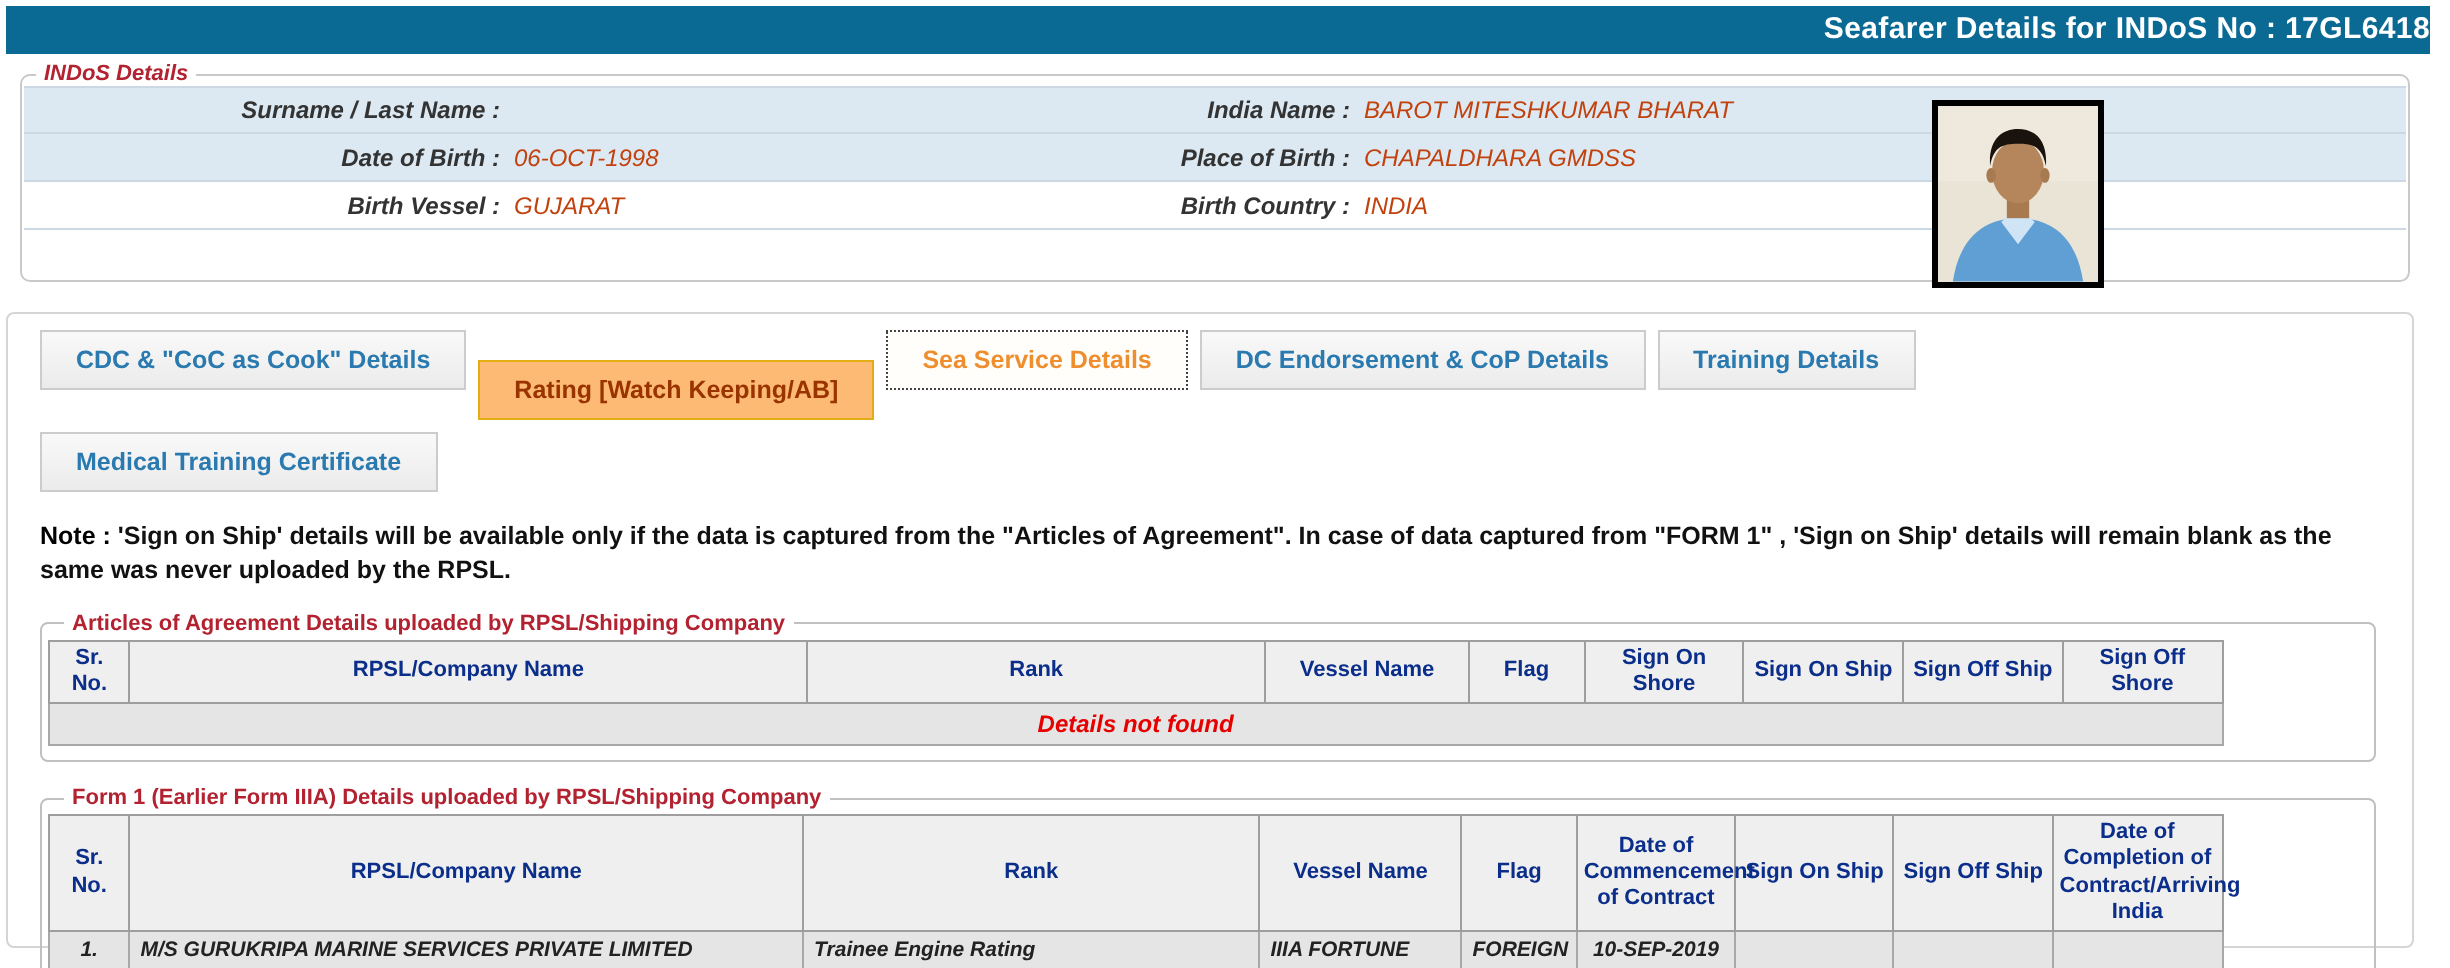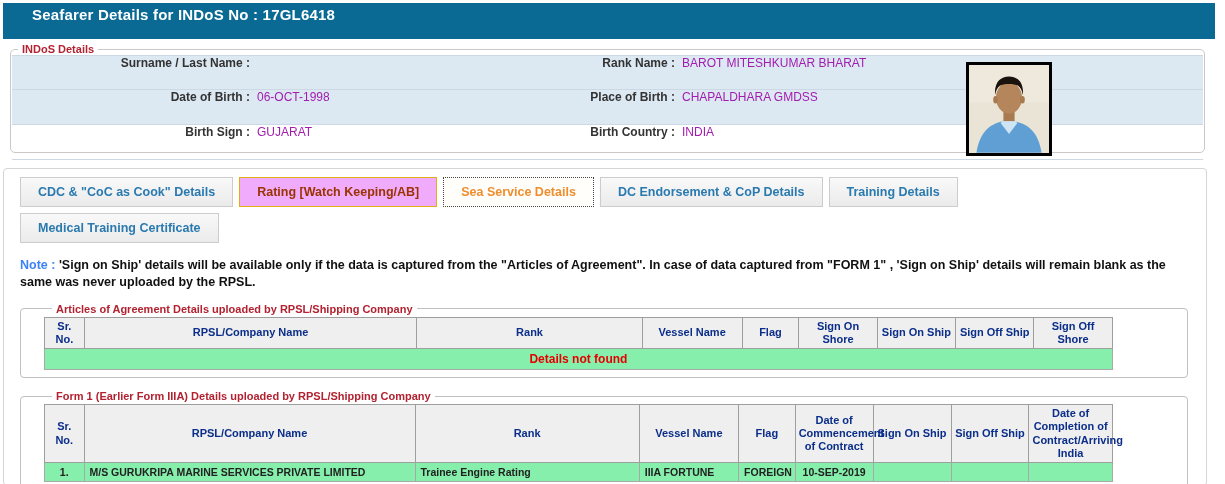--- a/index.html
+++ b/index.html
@@ -6,53 +6,53 @@
   html,body { background:#ffffff; }
   body {
     width: 1225px; height: 484px;
     font-family: "Liberation Sans", "DejaVu Sans", sans-serif;
     color: #333; overflow: hidden; position: relative;
   }
 
   
   .title-bar {
     margin: 3px 10px 0 3px;
-    height: 36px;
+    height: 24px;
     background: #0a6a94;
     color: #ffffff;
     font-size: 15px; font-weight: bold;
-    text-align: left; line-height: 24px;
+    text-align: right; line-height: 24px;
     letter-spacing: .2px;
-    padding-left: 29px;
   }
 
   
   fieldset {
     border: 1px solid #c9c9c9;
     border-radius: 5px;
   }
   legend {
     font-size: 11px; font-weight: bold; color: #b22230;
     padding: 0 4px; margin-left: 6px;
   }
   .indos-fieldset {
     margin: 4px 20px 0 10px;
     padding: 0 1px 7px 1px;
     position: relative;
     height: 110px;
+    font-style: italic;
   }
   .info-row {
-    display: flex; 
-    height: 35px; font-size: 12px;
+    display: flex; align-items: center;
+    height: 24px; font-size: 12px;
     border-bottom: 1px solid #ccd9e4;
   }
   .info-row:first-of-type { border-top: 1px solid #ccd9e4; }
   .info-row.stripe { background: #dce9f3; }
   .info-label { font-weight: bold; color: #333; text-align: right; padding-right: 7px; }
-  .info-value { color: #a21caf; }
+  .info-value { color: #c2410c; }
   .lbl-l { width: 245px; }
   .val-l { width: 330px; }
   .lbl-r { width: 95px; }
   .val-r { flex: 1; }
 
   .photo-frame {
     position: absolute; left: 955px; top: 7px;
     width: 86px; height: 94px;
     border: 3px solid #000;
     background: #e9e3d6;
@@ -72,44 +72,45 @@
   .tab {
     height: 30px;
     padding: 0 17px;
     display: inline-flex; align-items: center;
     background: linear-gradient(#f9f9f9, #ebebeb);
     border: 1px solid #cccccc;
     font-size: 12.5px; font-weight: bold; color: #2a7ab0;
     cursor: pointer; white-space: nowrap;
   }
   .tab--rating {
-    background: #f0abfc;
+    background: #fdba74;
     border: 1px solid #e2ae14;
     color: #993300;
+    margin-top: 15px;
   }
   .tab--active {
     background: #fffefa;
     border: 1px dotted #444;
     color: #ef8e2e;
   }
 
   
   .note {
     margin: 14px 6px 0 0;
     font-size: 12.5px; font-weight: bold; color: #111;
     line-height: 1.35;
   }
-  .note .note-label { color: #3b82f6; }
+  .note .note-label { color: #000000; }
 
   
   .table-fieldset {
     margin: 12px 4px 0 0;
     border: 1px solid #c0c0c0;
     border-radius: 4px;
-    padding: 2px 6px 7px 23px;
+    padding: 2px 6px 7px 3px;
   }
   .table-fieldset legend { margin-left: 8px; }
   table {
     width: 94%;
     border-collapse: collapse;
     table-layout: fixed;
   }
   th {
     background: #efefef;
     border: 1px solid #9e9e9e;
@@ -117,21 +118,22 @@
     font-size: 11px; font-weight: bold;
     text-align: center;
     padding: 2px 3px;
     line-height: 1.2;
   }
   td {
     border: 1px solid #a8a8a8;
     font-size: 10.5px; font-weight: bold; color: #222;
     padding: 3px 5px;
     height: 18px;
-    background: #86efac;
+    background: #e5e5e5;
+    font-style: italic;
   }
   td.center { text-align: center; }
   .not-found-cell {
     text-align: center;
     color: #e60000;
     font-size: 12px; font-weight: bold;
   }
   
   .col-sr { width: 3.7%; }
   .col-company { width: 31%; }
@@ -146,31 +148,31 @@
 <body>
 
 <div class="title-bar">Seafarer Details for INDoS No : 17GL6418</div>
 
 <fieldset class="indos-fieldset">
   <legend>INDoS Details</legend>
 
   <div class="info-row stripe">
     <span class="info-label lbl-l">Surname / Last Name :</span>
     <span class="info-value val-l"></span>
-    <span class="info-label lbl-r">Rank Name :</span>
+    <span class="info-label lbl-r">India Name :</span>
     <span class="info-value val-r">BAROT MITESHKUMAR BHARAT</span>
   </div>
   <div class="info-row stripe">
     <span class="info-label lbl-l">Date of Birth :</span>
     <span class="info-value val-l">06-OCT-1998</span>
     <span class="info-label lbl-r">Place of Birth :</span>
     <span class="info-value val-r">CHAPALDHARA GMDSS</span>
   </div>
   <div class="info-row">
-    <span class="info-label lbl-l">Birth Sign :</span>
+    <span class="info-label lbl-l">Birth Vessel :</span>
     <span class="info-value val-l">GUJARAT</span>
     <span class="info-label lbl-r">Birth Country :</span>
     <span class="info-value val-r">INDIA</span>
   </div>
 
   <div class="photo-frame">
     <svg viewBox="0 0 86 94">
       <rect width="86" height="94" fill="#eae4d6"></rect>
       <rect width="86" height="40" fill="#efe9dd"></rect>
       <path d="M8,94 C12,68 27,60 43,60 C59,60 74,68 78,94 Z" fill="#5f9fd4"></path>

